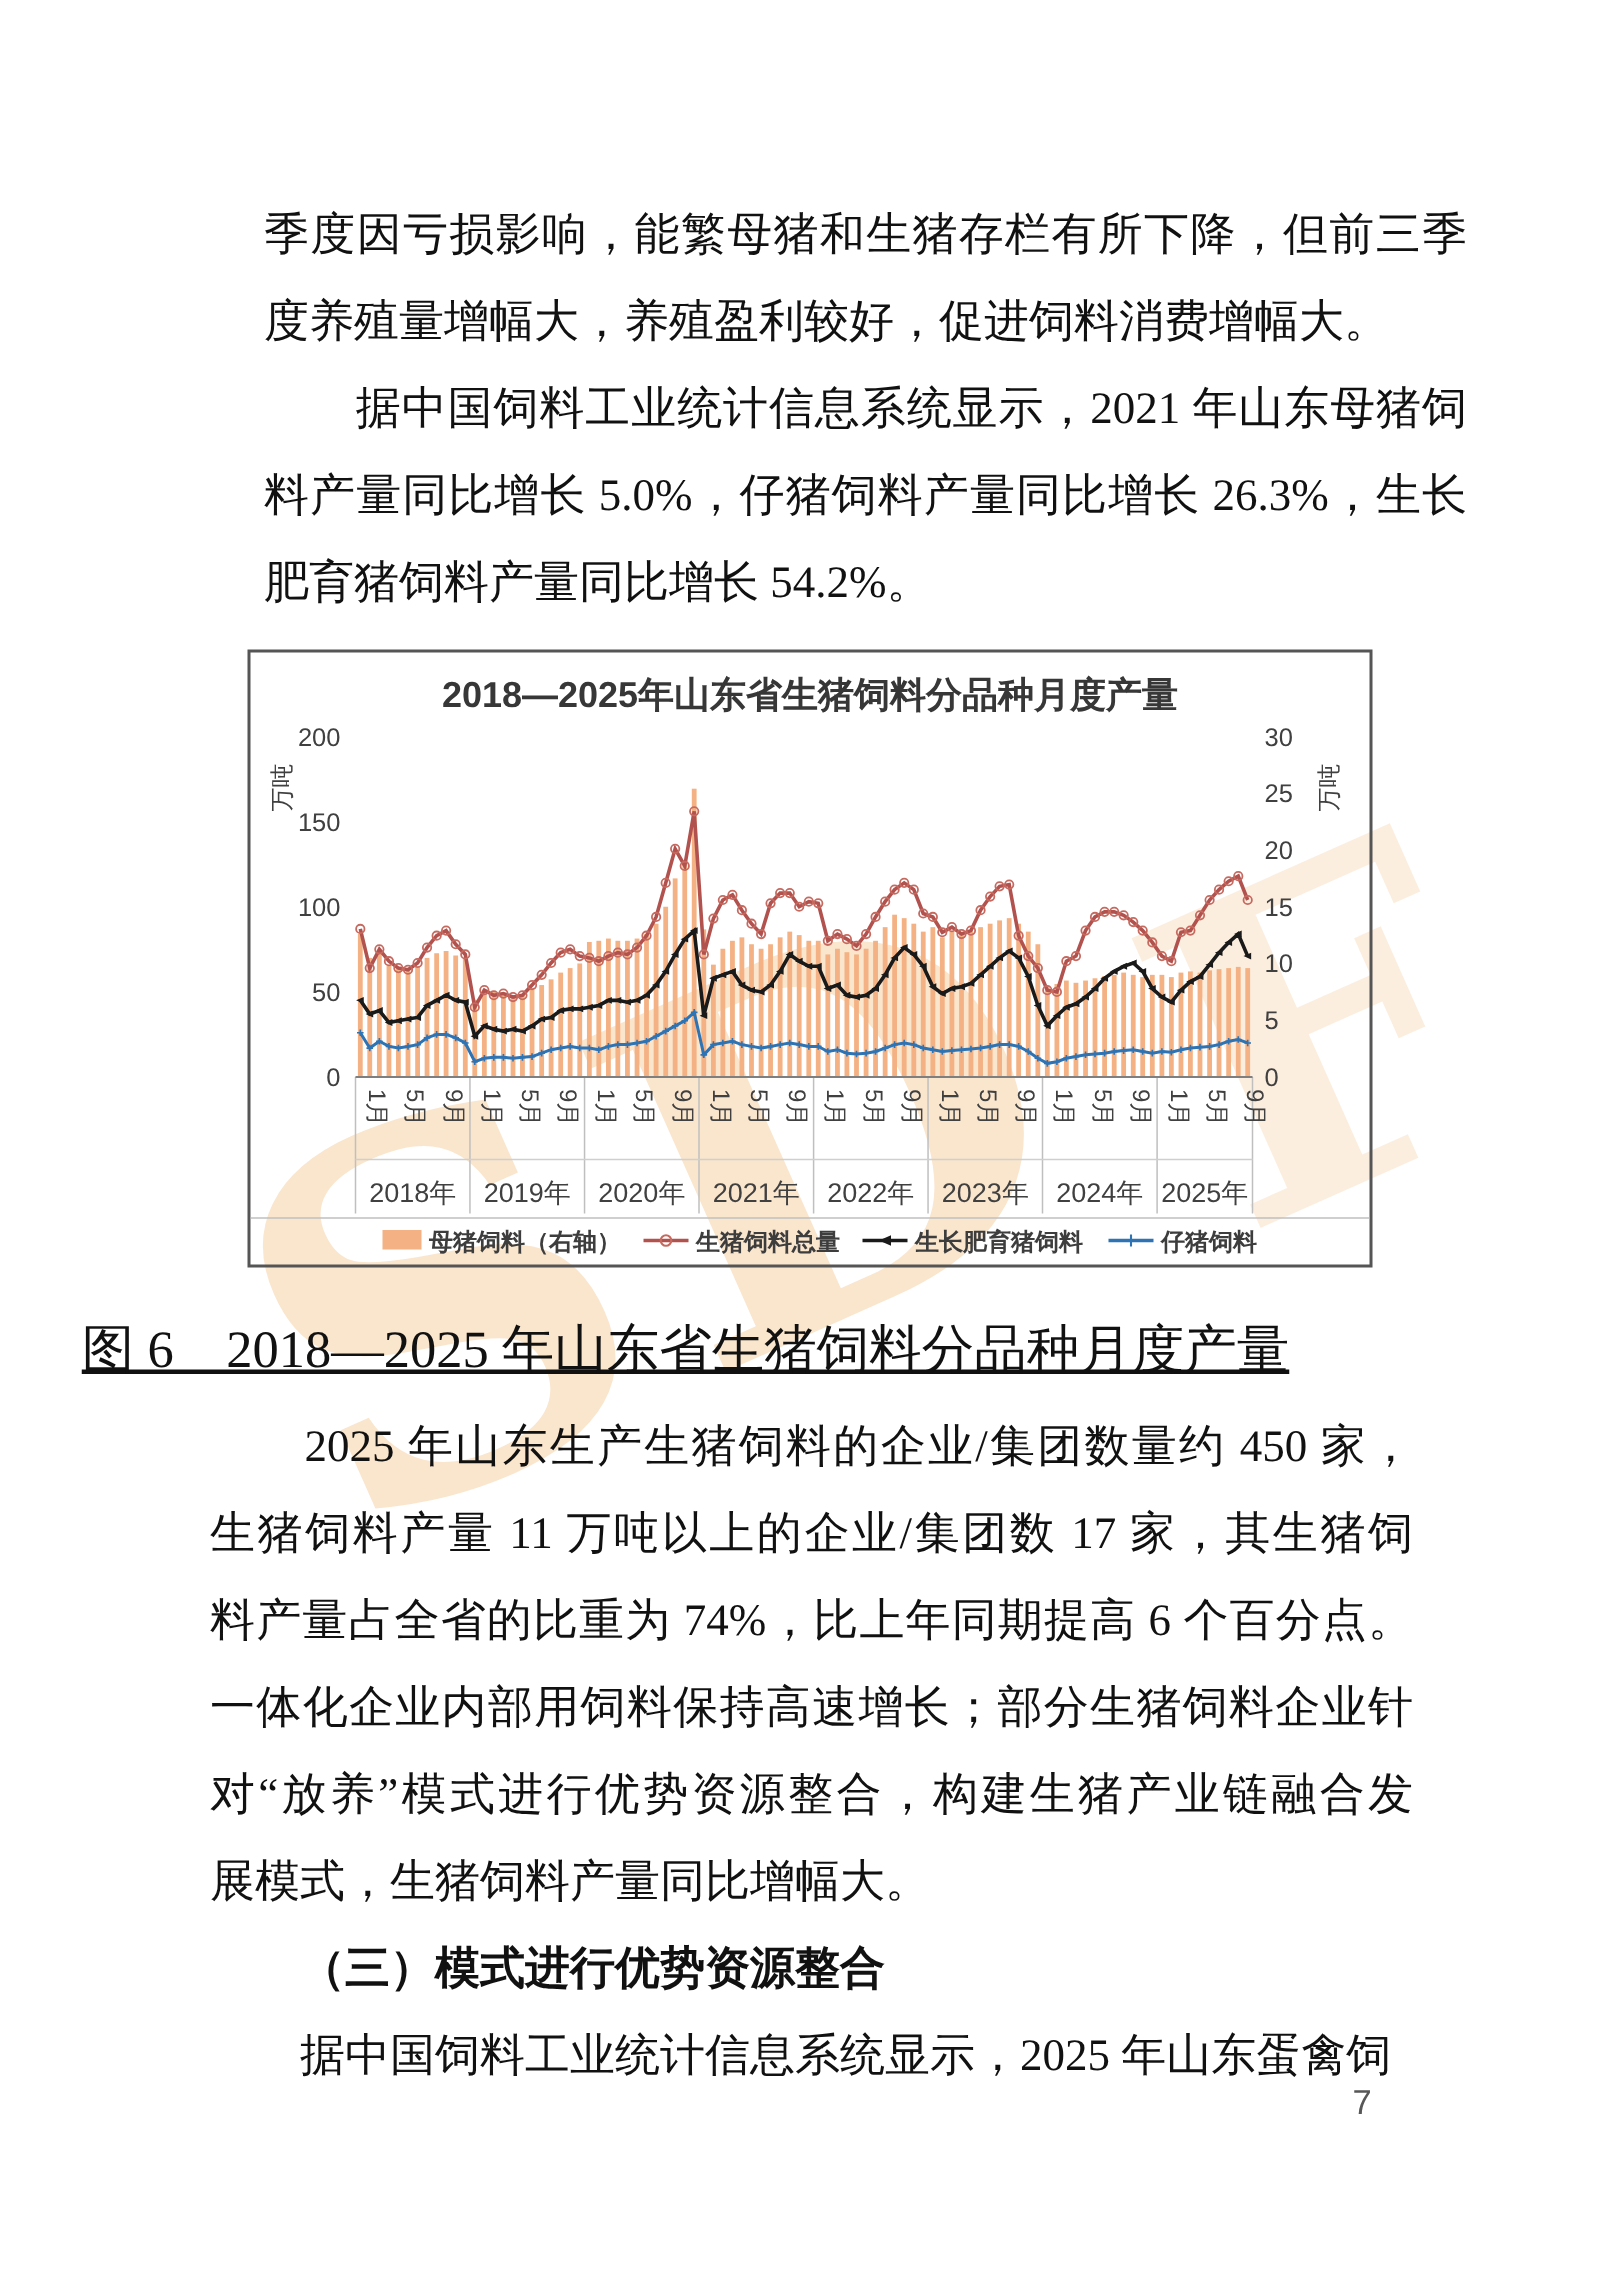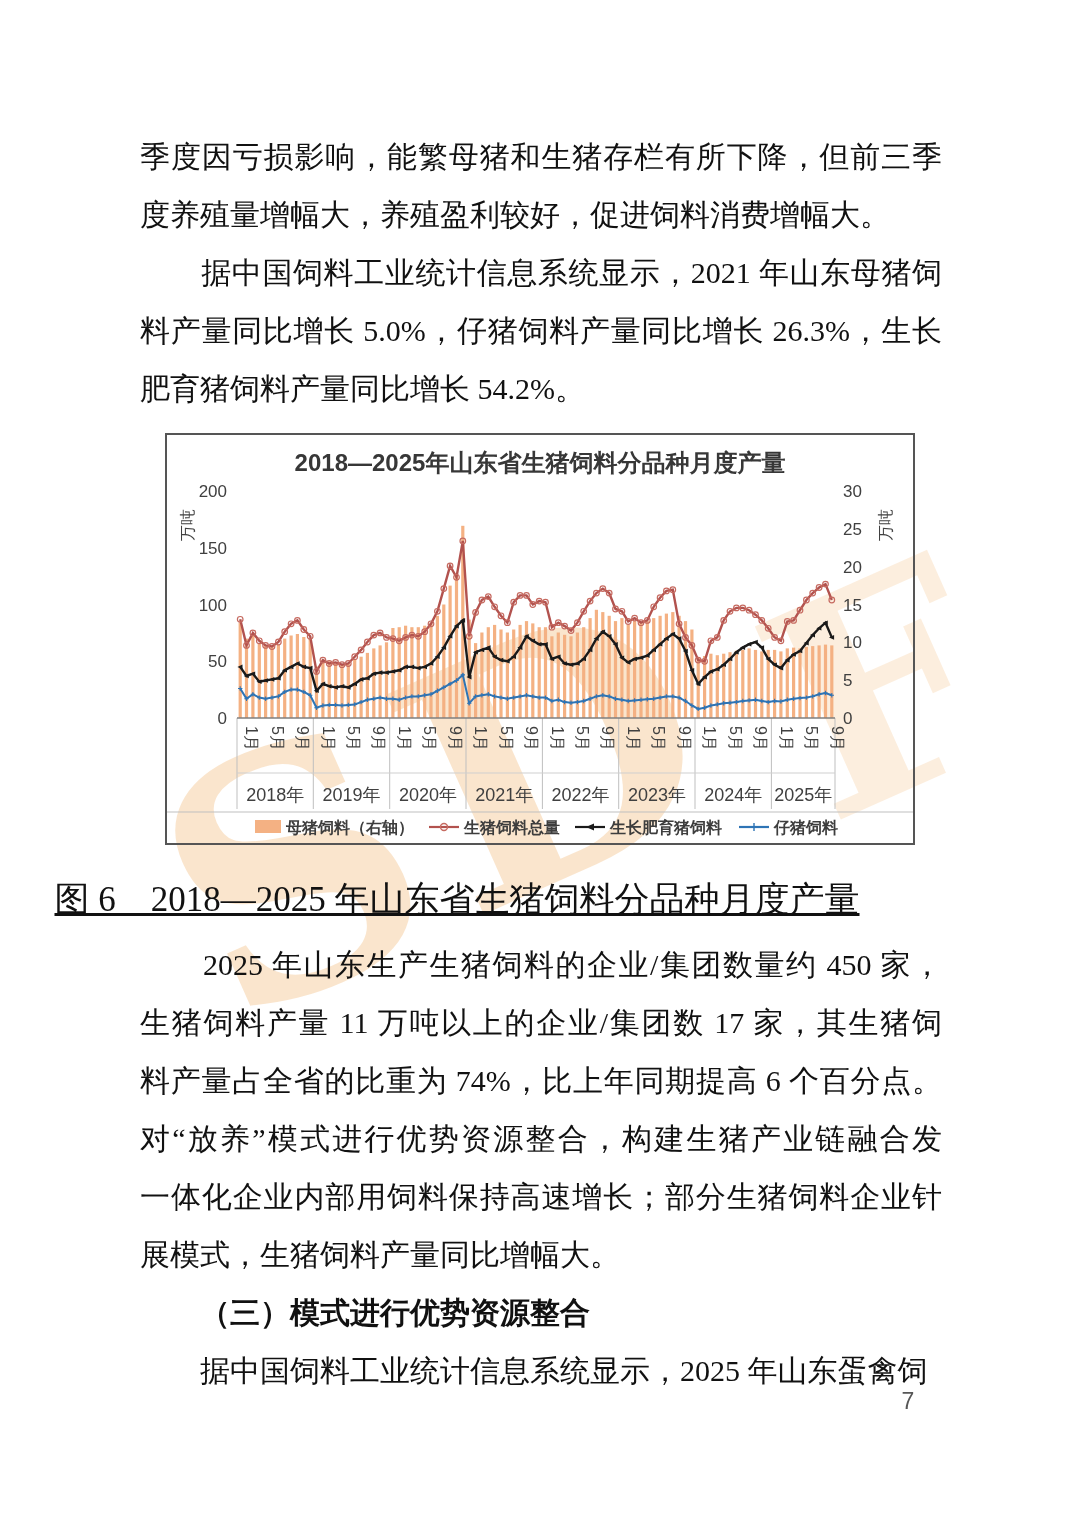--- a/index.html
+++ b/index.html
@@ -33,21 +33,21 @@
            font:23px "Liberation Sans","DejaVu Sans",sans-serif;color:#575757;z-index:1;}
 </style>
 </head>
 <body>
 
 <div class="page">
 
   <div class="wm wm1">SD</div>
   <div class="wm wm2">F</div>
 
-  <div class="textblock" style="top:128px;">
+  <div class="textblock" style="top:128px;margin-left:36px;">
     <div>
         <div class="tline">季度因亏损影响，能繁母猪和生猪存栏有所下降，但前三季</div>
         <div class="tline tlast">度养殖量增幅大，养殖盈利较好，促进饲料消费增幅大。</div>
       </div>
     <div>
         <div class="tline">　　据中国饲料工业统计信息系统显示，2021 年山东母猪饲</div>
         <div class="tline">料产量同比增长 5.0%，仔猪饲料产量同比增长 26.3%，生长</div>
         <div class="tline tlast">肥育猪饲料产量同比增长 54.2%。</div>
       </div>
   </div>
@@ -320,22 +320,22 @@
       </svg>
   </figure>
 
   <div class="caption">图 6　2018—2025 年山东省生猪饲料分品种月度产量</div>
 
   <div class="textblock" style="top:936px;">
     <div>
         <div class="tline">　　2025 年山东生产生猪饲料的企业/集团数量约 450 家，</div>
         <div class="tline">生猪饲料产量 11 万吨以上的企业/集团数 17 家，其生猪饲</div>
         <div class="tline">料产量占全省的比重为 74%，比上年同期提高 6 个百分点。</div>
+        <div class="tline">一体化企业内部用饲料保持高速增长；部分生猪饲料企业针</div>
         <div class="tline">对“放养”模式进行优势资源整合，构建生猪产业链融合发</div>
-        <div class="tline">一体化企业内部用饲料保持高速增长；部分生猪饲料企业针</div>
         <div class="tline tlast">展模式，生猪饲料产量同比增幅大。</div>
       </div>
     <div class="sec-heading">　　（三）模式进行优势资源整合</div>
     <div>
         <div class="tline tlast">　　据中国饲料工业统计信息系统显示，2025 年山东蛋禽饲</div>
       </div>
   </div>
 
   <div class="pagenum">7</div>
 

